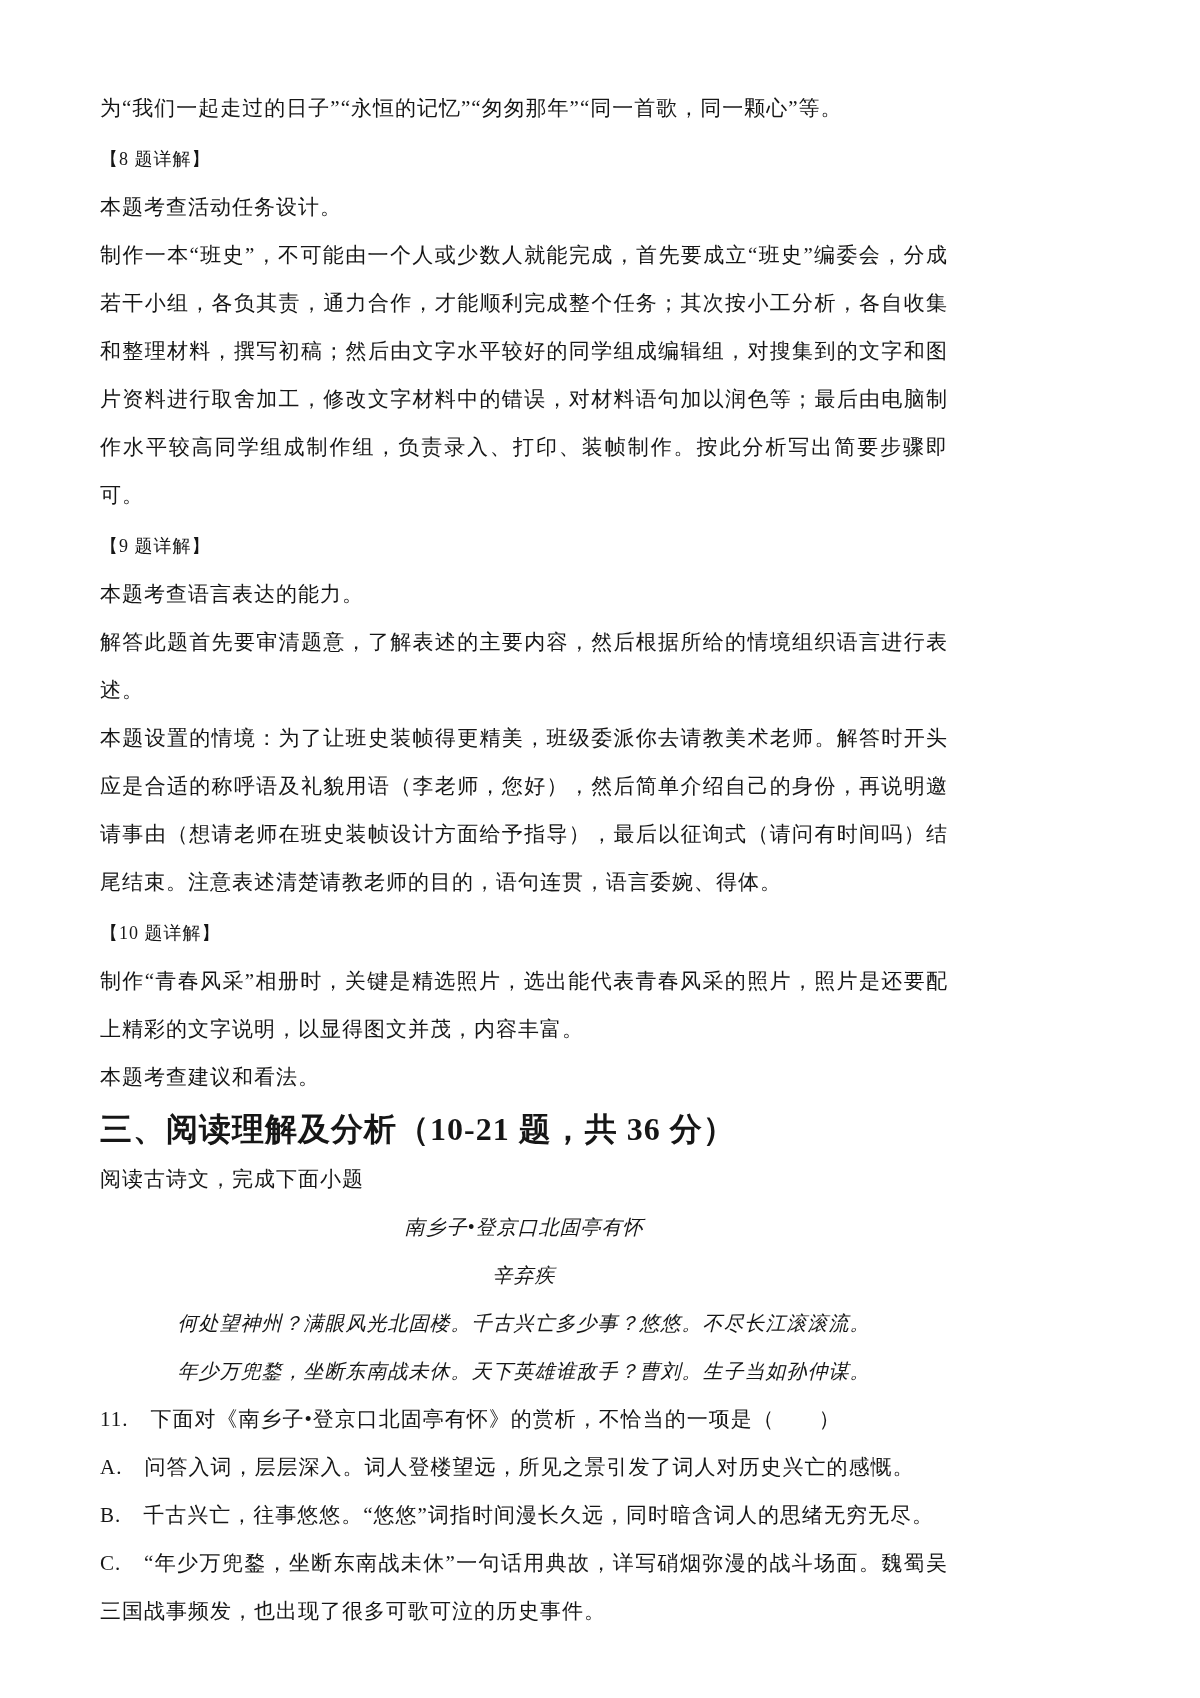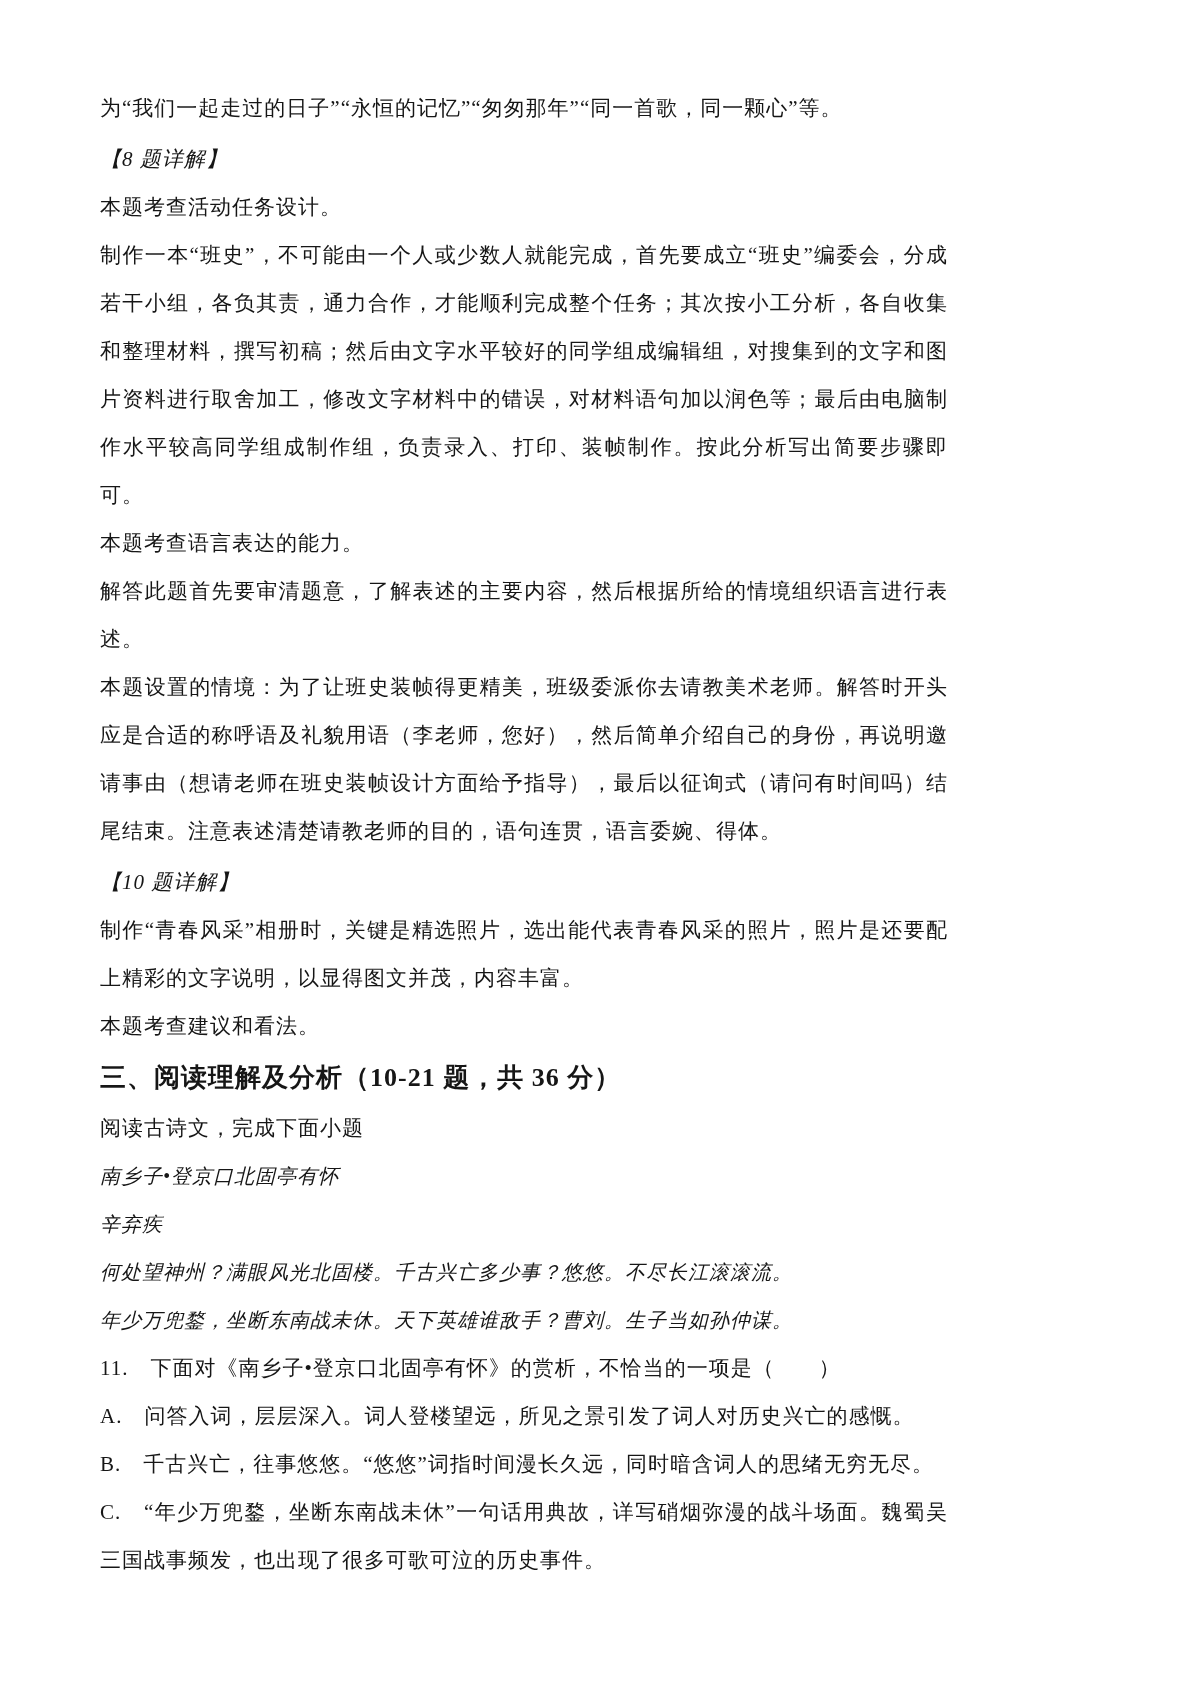--- a/index.html
+++ b/index.html
@@ -25,63 +25,63 @@
     margin: 0;
   }
   .body-par {
     font-size: 21px;
     line-height: 48px;
     letter-spacing: 1px;
     text-align: justify;
     text-justify: inter-ideograph;
   }
   .detail-label {
-    font-size: 21px;
+    font-size: 18px;
     line-height: 48px;
     letter-spacing: 1px;
     margin-top: 3px;
-    font-style: italic;
   }
   .heading-1 {
-    font-size: 26px;
+    font-size: 32px;
     font-weight: bold;
     line-height: 52px;
     letter-spacing: 1px;
     margin-top: 2px;
   }
   .heading-2 {
     font-size: 25px;
     font-weight: bold;
     line-height: 50px;
     letter-spacing: 1px;
     padding-left: 4px;
   }
   .poem-title, .poem-author, .poem-line {
     font-size: 20px;
     line-height: 48px;
     letter-spacing: 1px;
-    text-align: left;
+    text-align: center;
     font-style: italic;
   }
   .question, .option {
     font-size: 21px;
     line-height: 48px;
     letter-spacing: 1px;
     text-align: justify;
     text-justify: inter-ideograph;
   }
 </style>
 </head>
 <body>
 
 <div class="page">
   <p class="body-par">为“我们一起走过的日子”“永恒的记忆”“匆匆那年”“同一首歌，同一颗心”等。</p>
   <p class="detail-label">【8 题详解】</p>
   <p class="body-par">本题考查活动任务设计。</p>
   <p class="body-par">制作一本“班史”，不可能由一个人或少数人就能完成，首先要成立“班史”编委会，分成若干小组，各负其责，通力合作，才能顺利完成整个任务；其次按小工分析，各自收集和整理材料，撰写初稿；然后由文字水平较好的同学组成编辑组，对搜集到的文字和图片资料进行取舍加工，修改文字材料中的错误，对材料语句加以润色等；最后由电脑制作水平较高同学组成制作组，负责录入、打印、装帧制作。按此分析写出简要步骤即可。</p>
+  <p class="detail-label">【9 题详解】</p>
   <p class="body-par">本题考查语言表达的能力。</p>
   <p class="body-par">解答此题首先要审清题意，了解表述的主要内容，然后根据所给的情境组织语言进行表述。</p>
   <p class="body-par">本题设置的情境：为了让班史装帧得更精美，班级委派你去请教美术老师。解答时开头应是合适的称呼语及礼貌用语（李老师，您好），然后简单介绍自己的身份，再说明邀请事由（想请老师在班史装帧设计方面给予指导），最后以征询式（请问有时间吗）结尾结束。注意表述清楚请教老师的目的，语句连贯，语言委婉、得体。</p>
   <p class="detail-label">【10 题详解】</p>
   <p class="body-par">制作“青春风采”相册时，关键是精选照片，选出能代表青春风采的照片，照片是还要配上精彩的文字说明，以显得图文并茂，内容丰富。</p>
   <p class="body-par">本题考查建议和看法。</p>
   <p class="heading-1">三、阅读理解及分析（10-21 题，共 36 分）</p>
   <p class="body-par">阅读古诗文，完成下面小题</p>
   <p class="poem-title">南乡子•登京口北固亭有怀</p>
   <p class="poem-author">辛弃疾</p>

